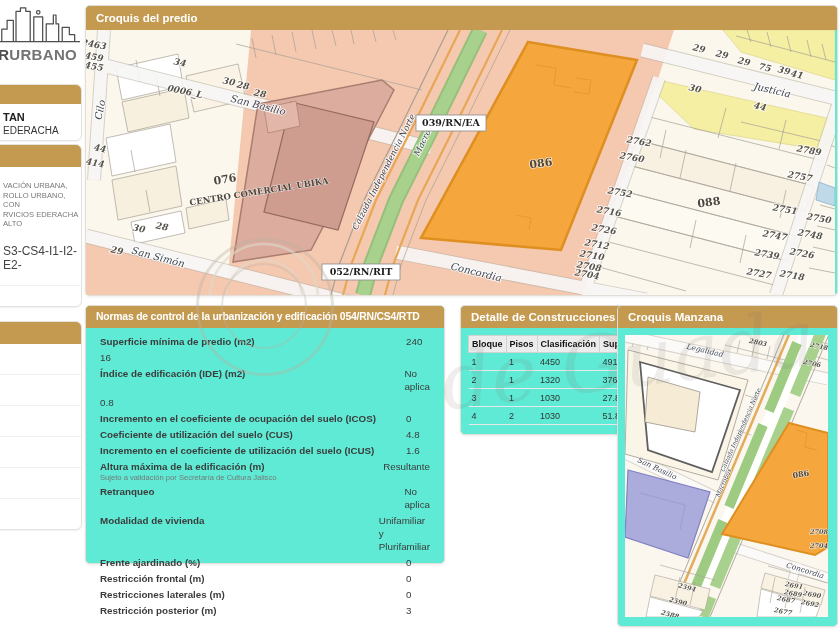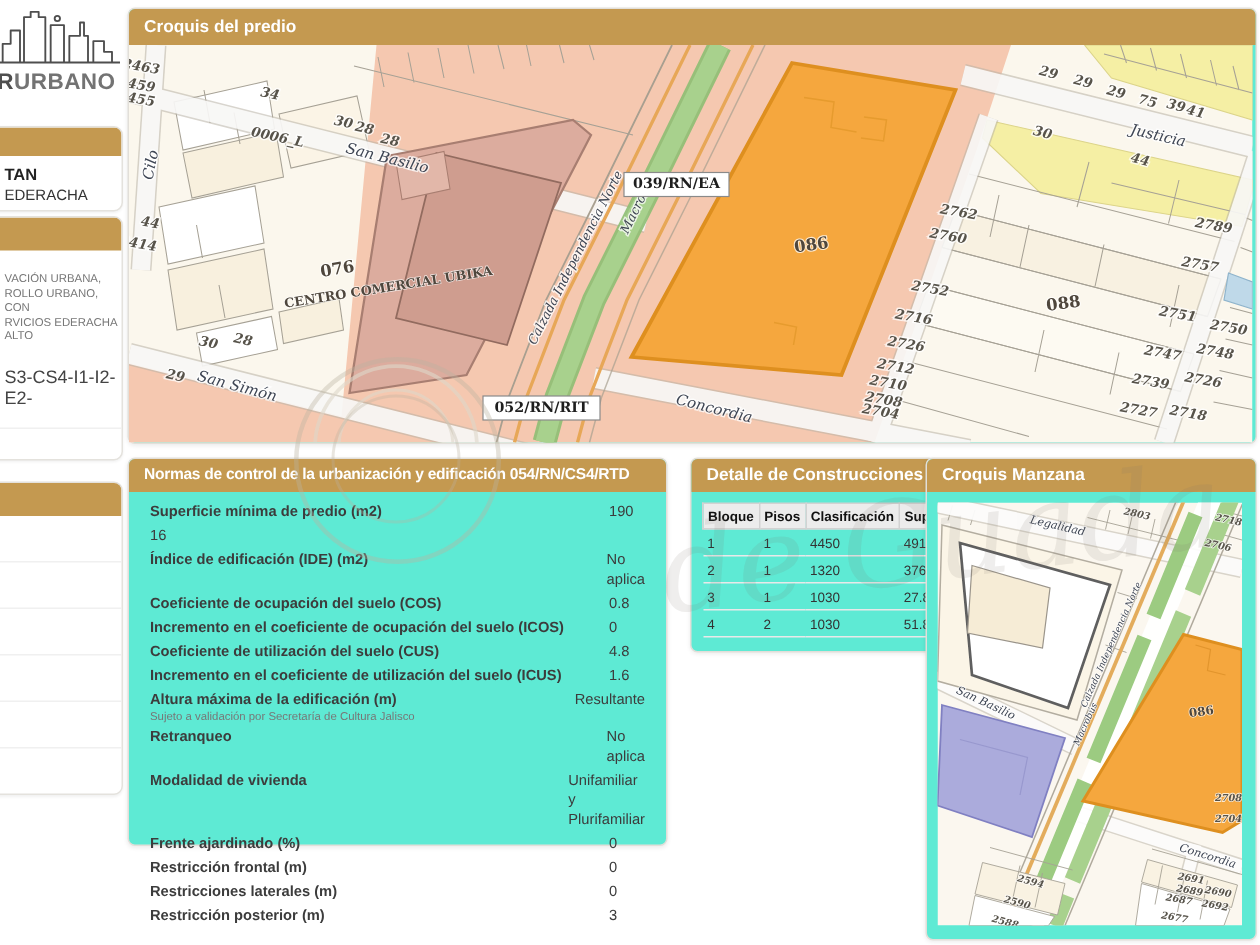--- a/index.html
+++ b/index.html
@@ -261,31 +261,30 @@
         <text class="ml-num" transform="translate(706,246) rotate(10)" text-anchor="middle" dominant-baseline="middle">2718</text>
       </g>
   </svg>
 </div>
 
 <div id="card-normas" class="card">
   <div class="gold-header">Normas de control de la urbanización y edificación 054/RN/CS4/RTD</div>
   <div id="normas-body">
       <div class="nrow">
         <div class="lbl">Superficie mínima de predio (m2)</div>
-        <div class="val">190</div>
+        <div class="val">240</div>
       </div>
       <div class="nrow">
         <div class="val">16</div>
       </div>
       <div class="nrow">
         <div class="lbl">Índice de edificación (IDE) (m2)</div>
         <div class="val">No aplica</div>
       </div>
       <div class="nrow">
-        <div class="lbl">Coeficiente de ocupación del suelo (COS)</div>
         <div class="val">0.8</div>
       </div>
       <div class="nrow">
         <div class="lbl">Incremento en el coeficiente de ocupación del suelo (ICOS)</div>
         <div class="val">0</div>
       </div>
       <div class="nrow">
         <div class="lbl">Coeficiente de utilización del suelo (CUS)</div>
         <div class="val">4.8</div>
       </div>

